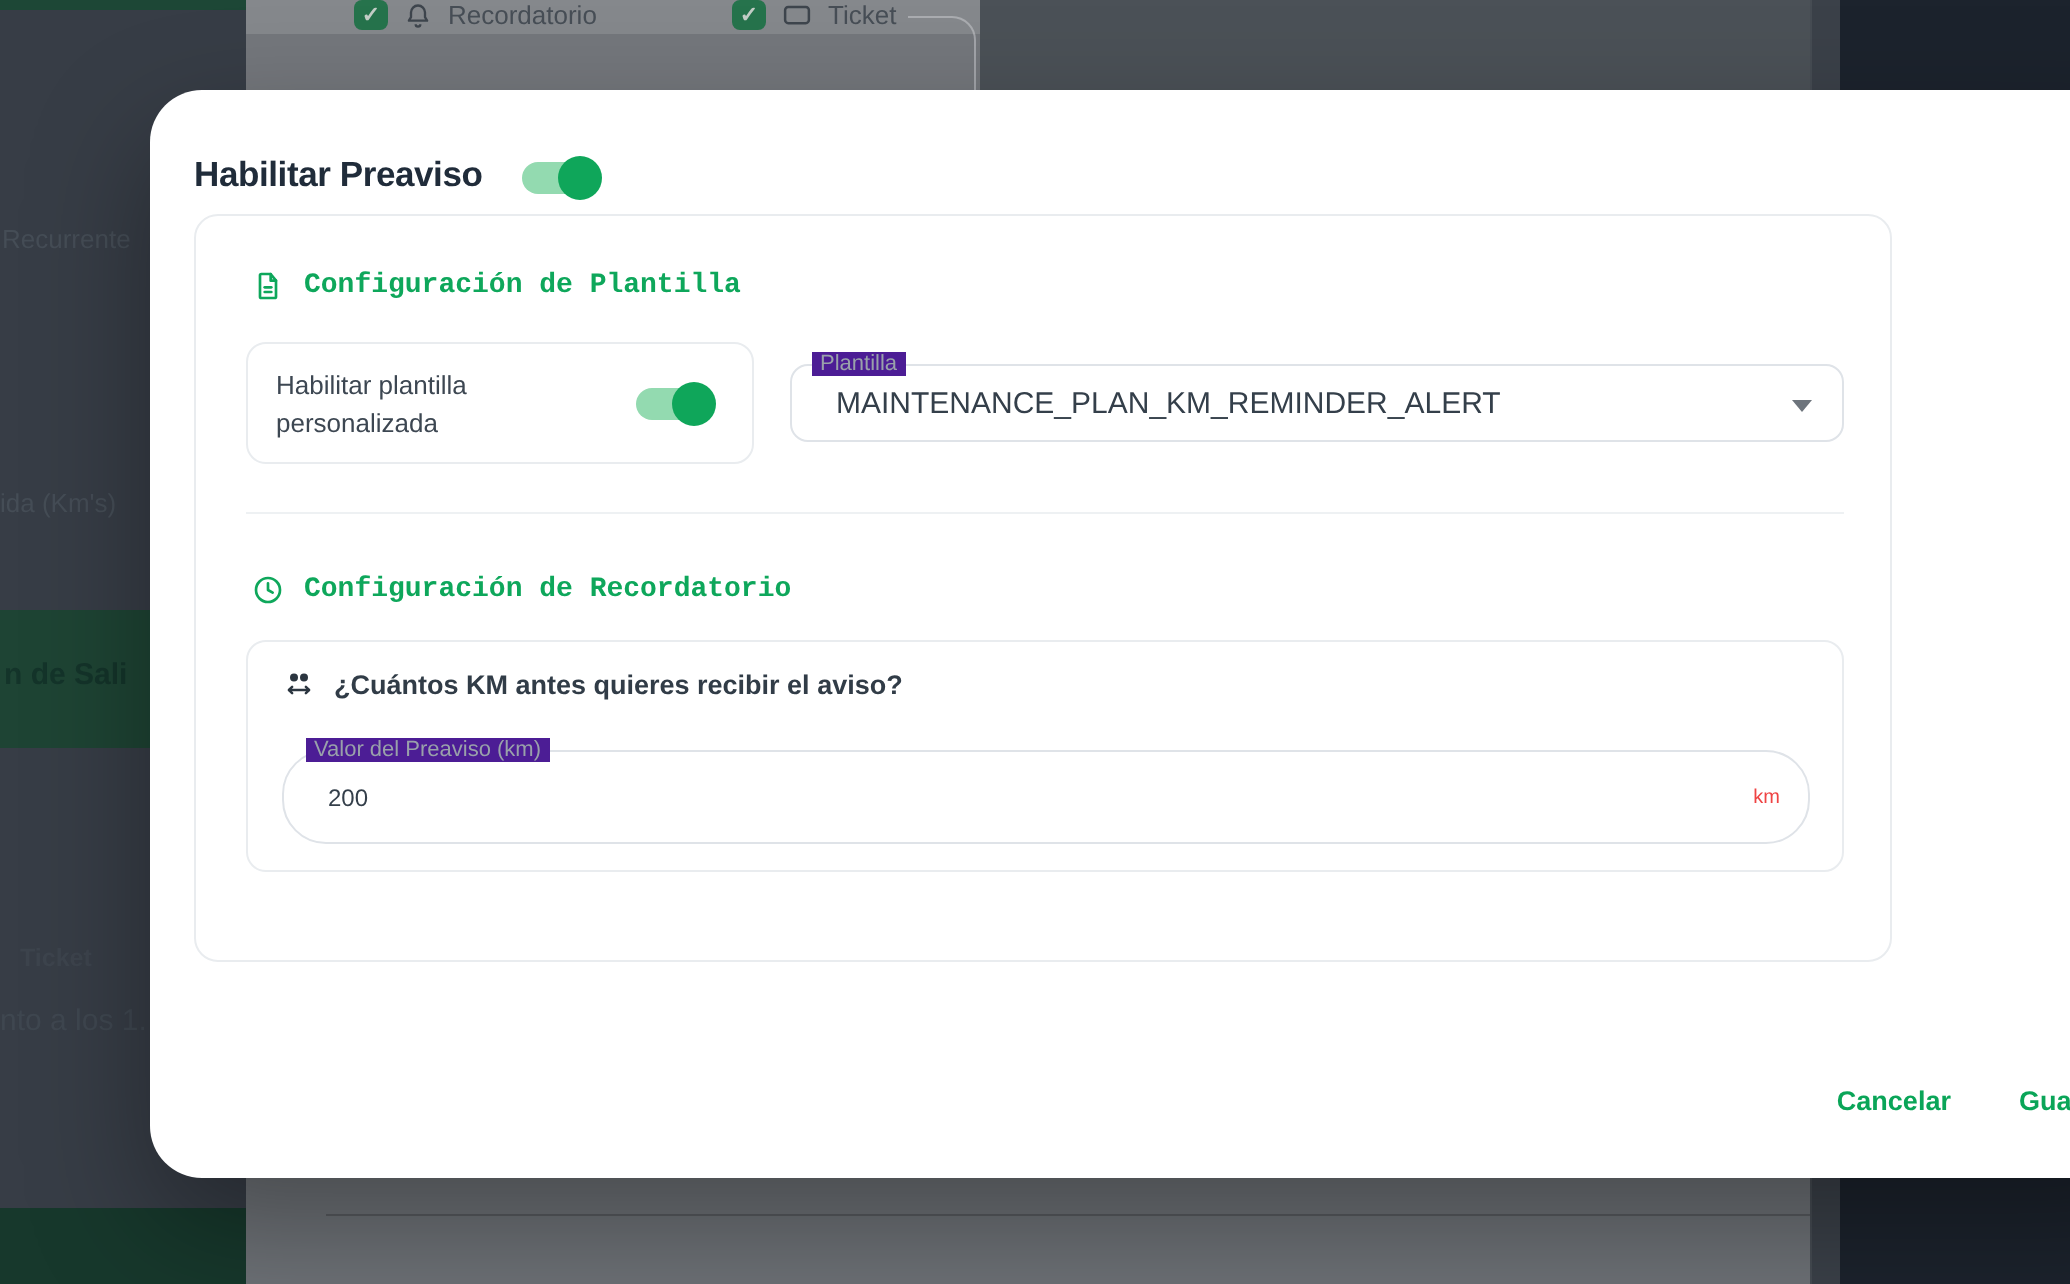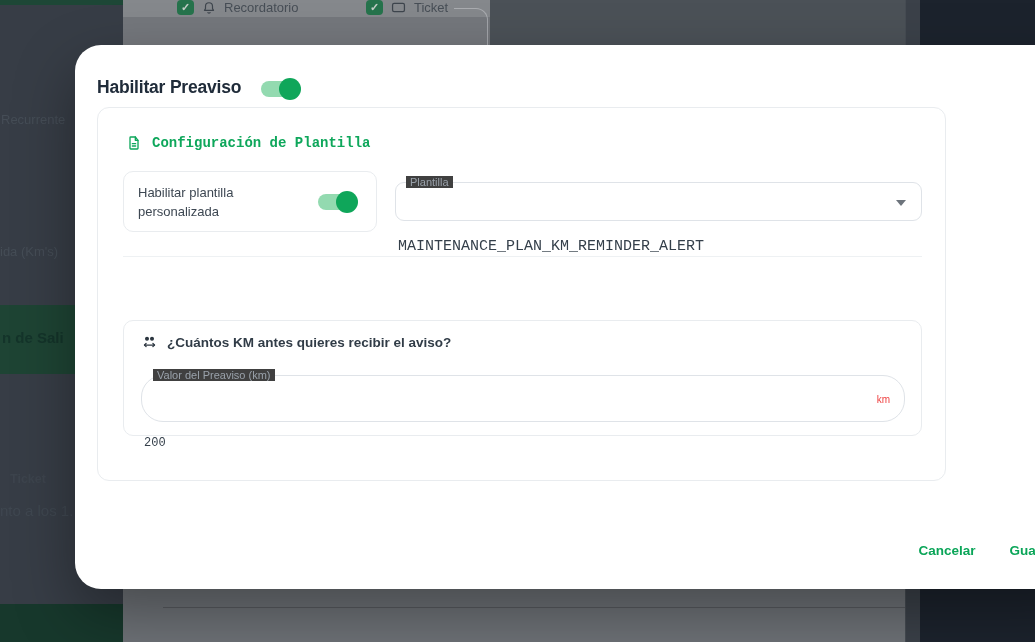--- a/index.html
+++ b/index.html
@@ -54,22 +54,22 @@
   .sec-header .sec-title { font-size:14px; font-weight:700;font-family:Liberation Mono, monospace; }
   .sec1 { top:27px; }
   .sec2 { top:179px; }
   .sec-icon { display:flex; color:#0ea75b; }
 
   .toggle-card { position:absolute; left:25px; top:63px; width:254px; height:61px; border:1px solid #e9ecef; border-radius:10px; }
   .tc-label { position:absolute; left:14px; top:11px; width:140px; font-size:13px; line-height:19px; color:#3d4752; }
   .sw-card { left:194px; top:19px; }
 
   .field { position:absolute; border:1.5px solid #dfe3e8; border-radius:9px; background:#fff; }
-  .field-label { position:absolute; top:-7px; font-size:11px; color:#99a1aa; background:#404040; padding:0 4px; white-space:nowrap; }
-  .field-value { position:absolute; left:2px; top:50%; transform:translateY(-50%); font-size:15px; color:#343f4a; white-space:nowrap; border:none; outline:none; background:transparent; font-family:Liberation Mono, monospace;margin-top:44px; }
+  .field-label { position:absolute; top:-7px; font-size:11px; color:#99a1aa; background:#4c1d95; padding:0 4px; white-space:nowrap; }
+  .field-value { position:absolute; left:22px; top:50%; transform:translateY(-50%); font-size:15px; color:#343f4a; white-space:nowrap; border:none; outline:none; background:transparent; font-family:Liberation Sans, sans-serif; }
   .select-field { left:297px; top:74px; width:527px; height:39px; cursor:pointer; }
   .select-field .field-label { left:10px; }
   .caret { position:absolute; right:15px; top:17px; width:0; height:0; border-left:5px solid transparent; border-right:5px solid transparent; border-top:6px solid #6d747c; }
 
   .divider { position:absolute; left:25px; top:148px; width:799px; height:1px; background:#eef1f3; }
 
   .card-inner2 { position:absolute; left:25px; top:212px; width:799px; height:116px; border:1px solid #e9ecef; border-radius:10px; }
   .q-row { position:absolute; left:18px; top:14px; display:flex; align-items:center; gap:10px; }
   .q-icon { display:flex; color:#2c3640; }
   .q-text { font-size:13.5px; font-weight:600; color:#313c47; }
@@ -164,20 +164,29 @@
       </div>
 
       <div class="field select-field">
         <span class="field-label">Plantilla</span>
         <span class="field-value">MAINTENANCE_PLAN_KM_REMINDER_ALERT</span>
         <span class="caret"></span>
       </div>
 
       <div class="divider"></div>
 
+      <div class="sec-header sec2">
+        <span class="sec-icon">
+          <svg width="16" height="16" viewBox="0 0 24 24" fill="none" stroke="currentColor" stroke-width="2" stroke-linecap="round" stroke-linejoin="round">
+              <circle cx="12" cy="12" r="9"></circle>
+              <path d="M12 7v5l3.5 2"></path>
+            </svg>
+        </span>
+        <span class="sec-title">Configuración de Recordatorio</span>
+      </div>
 
       <div class="card-inner2">
         <div class="q-row">
           <span class="q-icon">
             <svg width="15" height="15" viewBox="0 0 24 24" fill="none" stroke="currentColor" stroke-width="2" stroke-linecap="round" stroke-linejoin="round">
                 <circle cx="8" cy="6" r="2.2" fill="currentColor"></circle>
                 <circle cx="16" cy="6" r="2.2" fill="currentColor"></circle>
                 <path d="M4 16h16"></path>
                 <path d="M6.5 13.5 4 16l2.5 2.5"></path>
                 <path d="M17.5 13.5 20 16l-2.5 2.5"></path>

